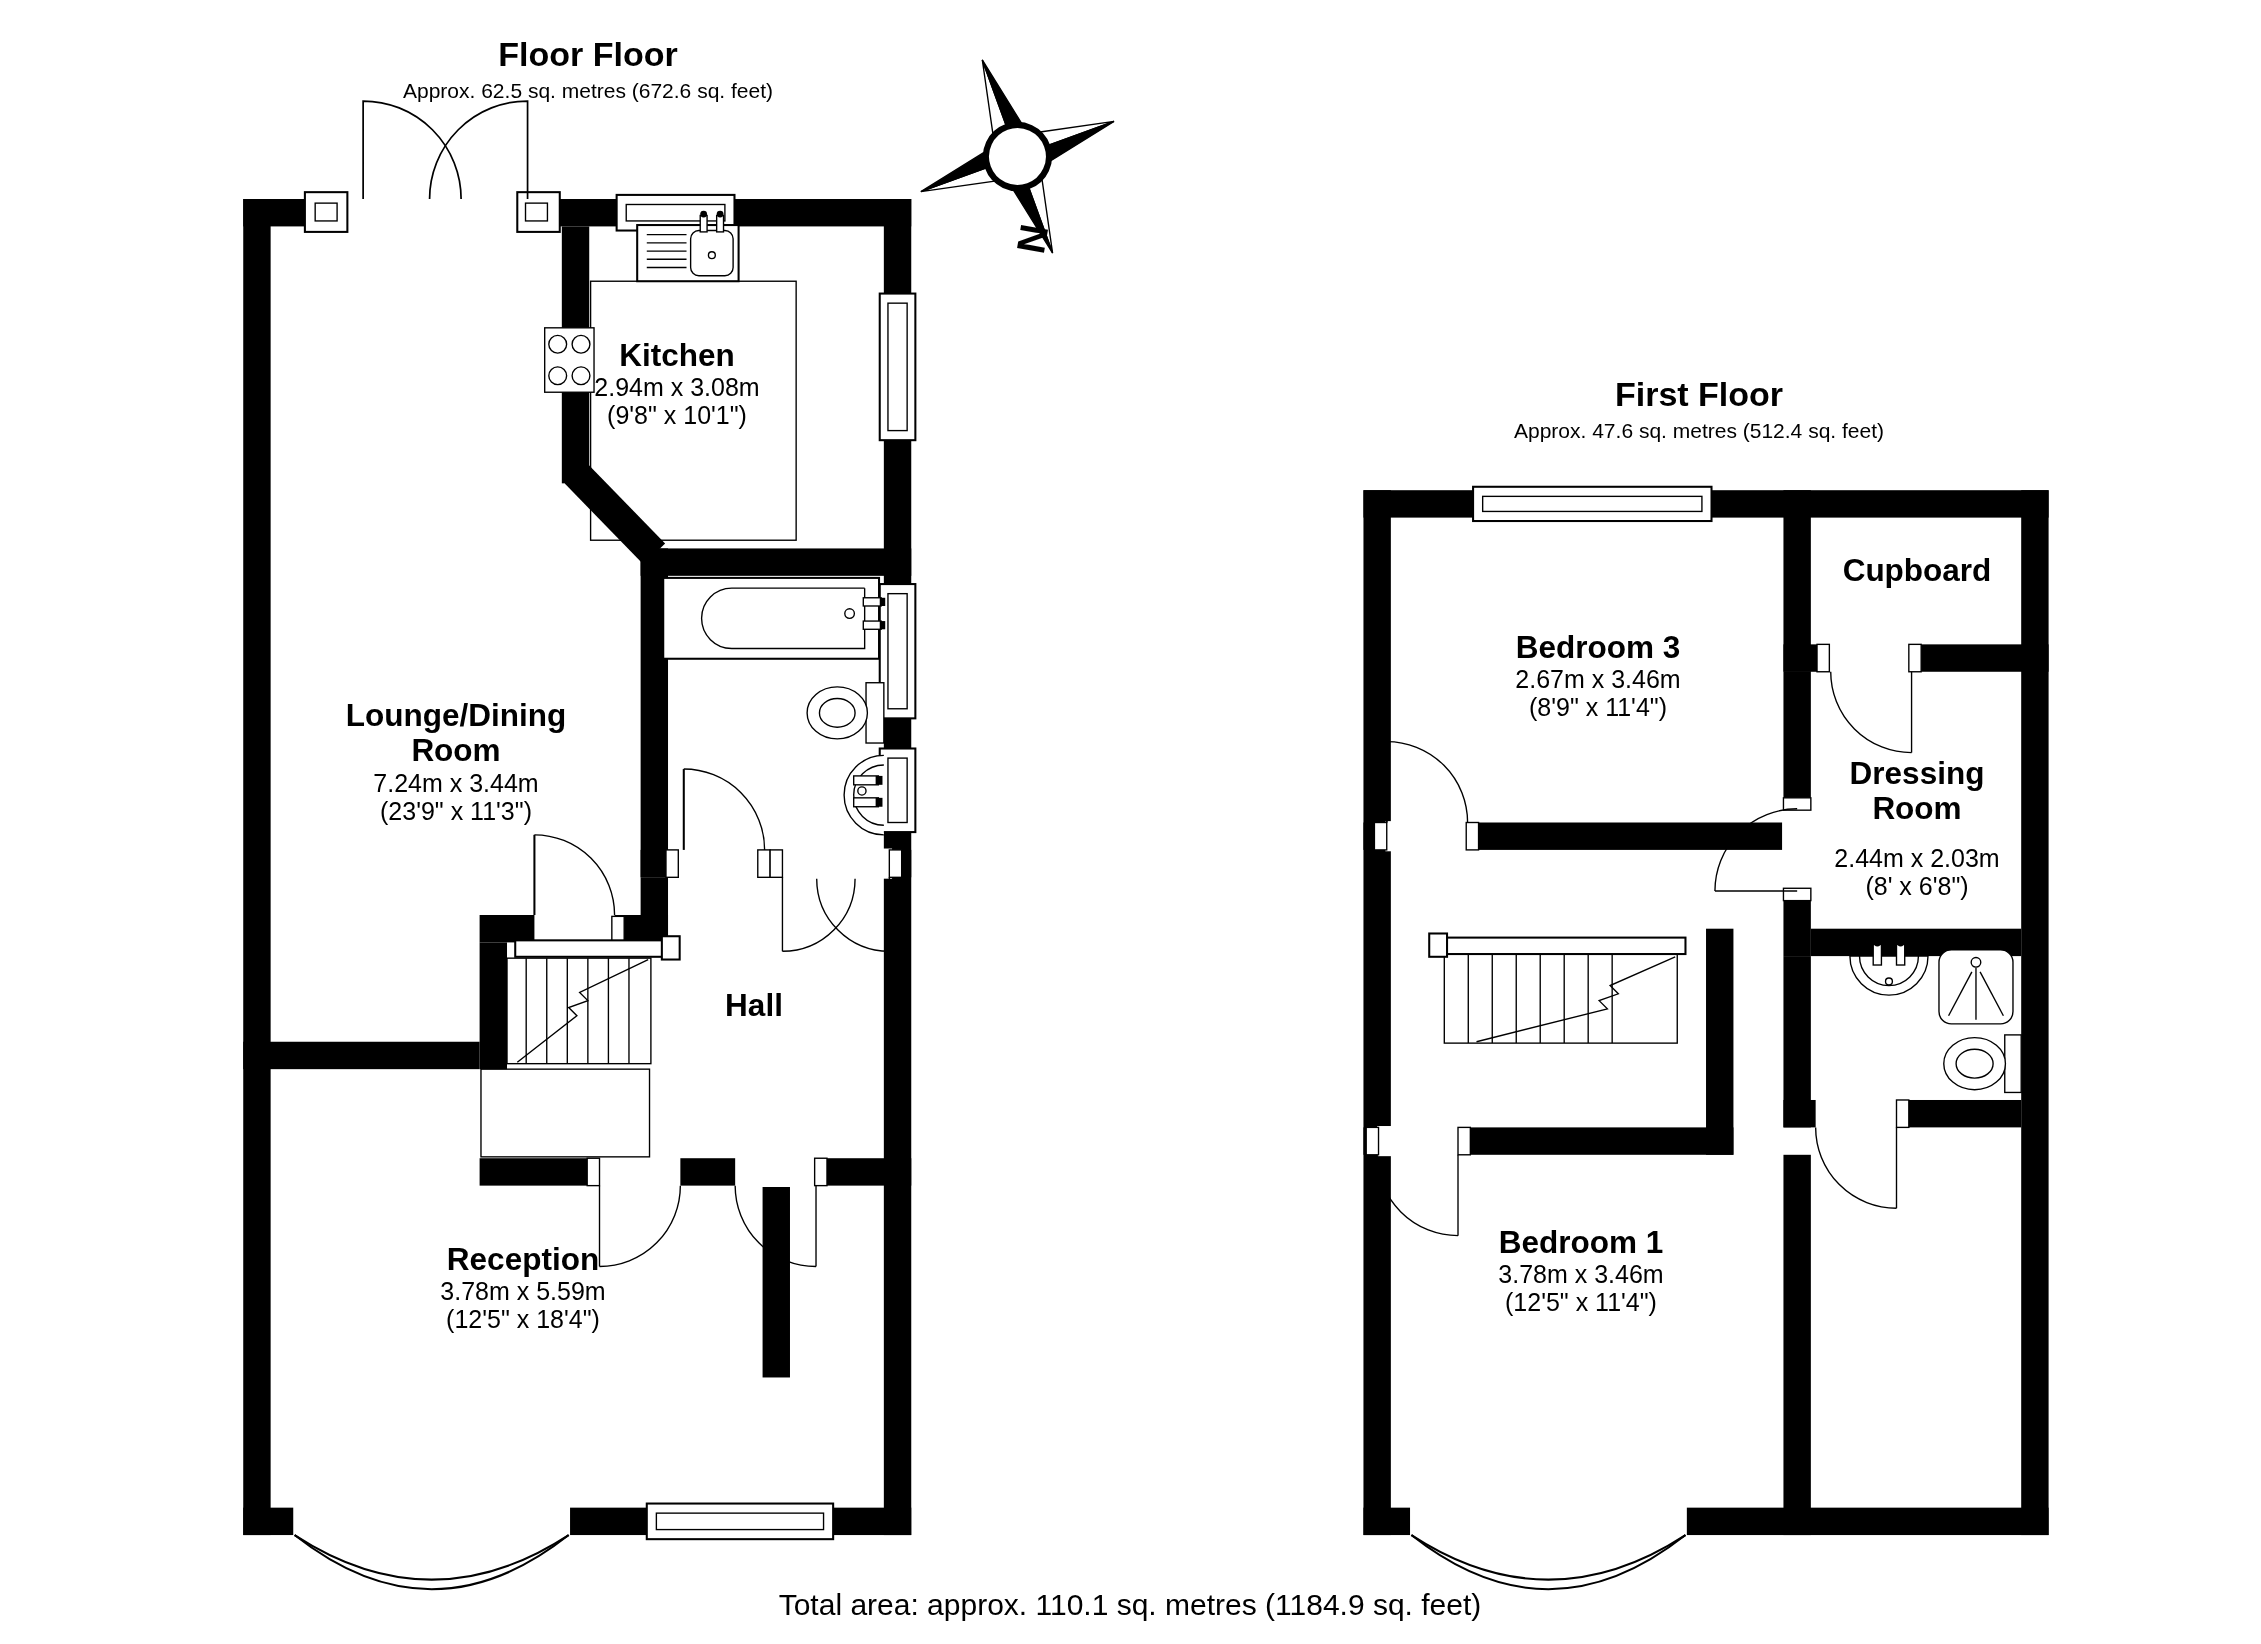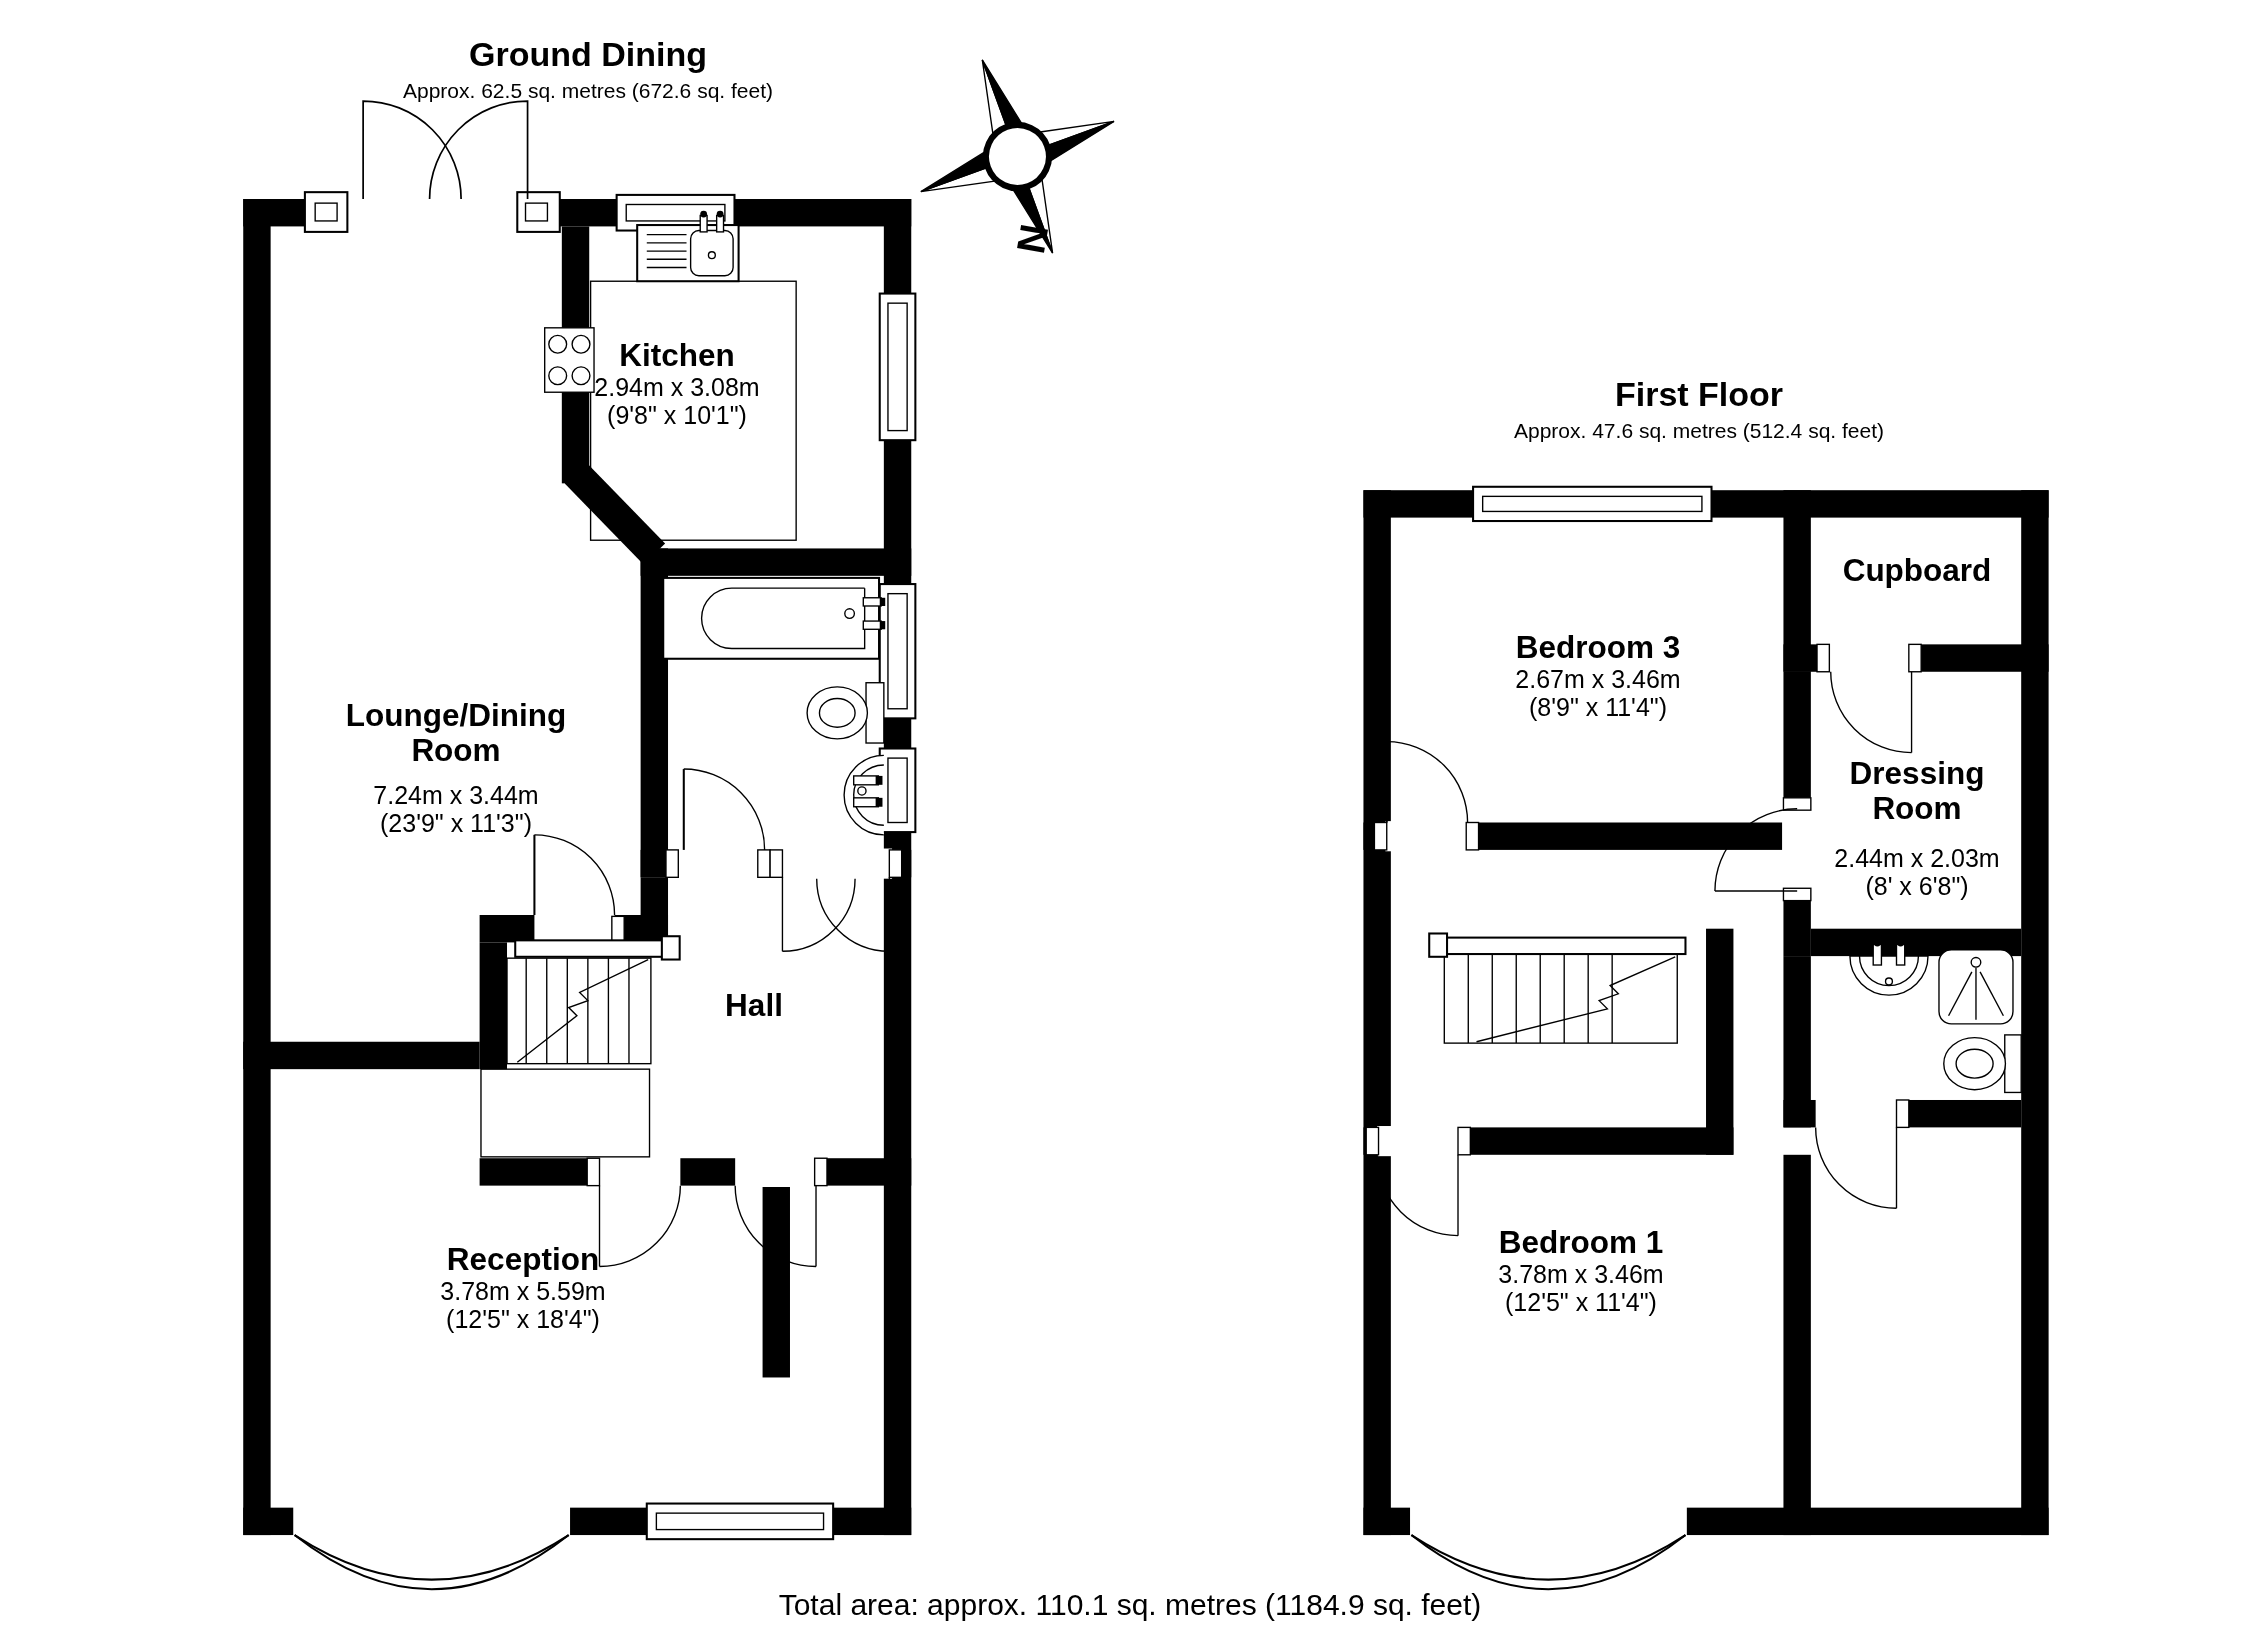--- a/index.html
+++ b/index.html
@@ -3,21 +3,21 @@
 <meta charset="utf-8">
 <style>
   html,body{margin:0;padding:0;background:#ffffff;}
   body{width:2261px;height:1645px;overflow:hidden;font-family:"Liberation Sans",sans-serif;color:#000;}
   .canvas{position:relative;width:2261px;height:1645px;background:#fff;}
   svg.plan{position:absolute;left:0;top:0;}
   .lbl{position:absolute;transform:translate(-50%,-50%);text-align:center;line-height:1.12;white-space:nowrap;}
   .lbl .room-title{display:block;font-weight:bold;font-size:31.5px;}
   .lbl .room-dims{display:block;font-size:25px;}
   .wrap{white-space:normal;}
-  .w430 .room-title{width:295px;margin:12px auto;}
+  .w430 .room-title{width:295px;margin:0 auto;}
   .w300 .room-title{width:206px;margin:17px auto;}
   .floor-header{position:absolute;transform:translateX(-50%);text-align:center;}
   .floor-title{display:block;font-weight:bold;font-size:34px;line-height:1.1;}
   .floor-subtitle{display:block;font-size:21px;margin-top:6px;}
   .total{position:absolute;transform:translate(-50%,-50%);font-size:30px;}
 </style>
 </head>
 <body>
 
 <div class="canvas">
@@ -292,21 +292,21 @@
       <polygon points="0,150 -26,26 0,0" fill="#000" stroke-width="2"></polygon>
       <polygon points="-150,0 -26,26 0,0" fill="#fff" stroke-width="2"></polygon>
       <polygon points="-150,0 -26,-26 0,0" fill="#000" stroke-width="2"></polygon>
       <circle cx="0" cy="0" r="46" fill="#fff" stroke-width="9"></circle>
     </g>
     <text x="1523" y="372" font-size="58" font-weight="bold" font-family="Liberation Sans, sans-serif" transform="rotate(-80 1523 372)">N</text>
   </g>
 </svg>
 
   <div class="floor-header" style="left:588px;top:36px;">
-    <span class="floor-title">Ground Dining</span>
+    <span class="floor-title">Floor Floor</span>
     <span class="floor-subtitle">Approx. 62.5 sq. metres (672.6 sq. feet)</span>
   </div>
 
   <div class="floor-header" style="left:1699px;top:376px;">
     <span class="floor-title">First Floor</span>
     <span class="floor-subtitle">Approx. 47.6 sq. metres (512.4 sq. feet)</span>
   </div>
 
   <div class="lbl" style="left:677px;top:384px;">
     <span class="room-title">Kitchen</span>

